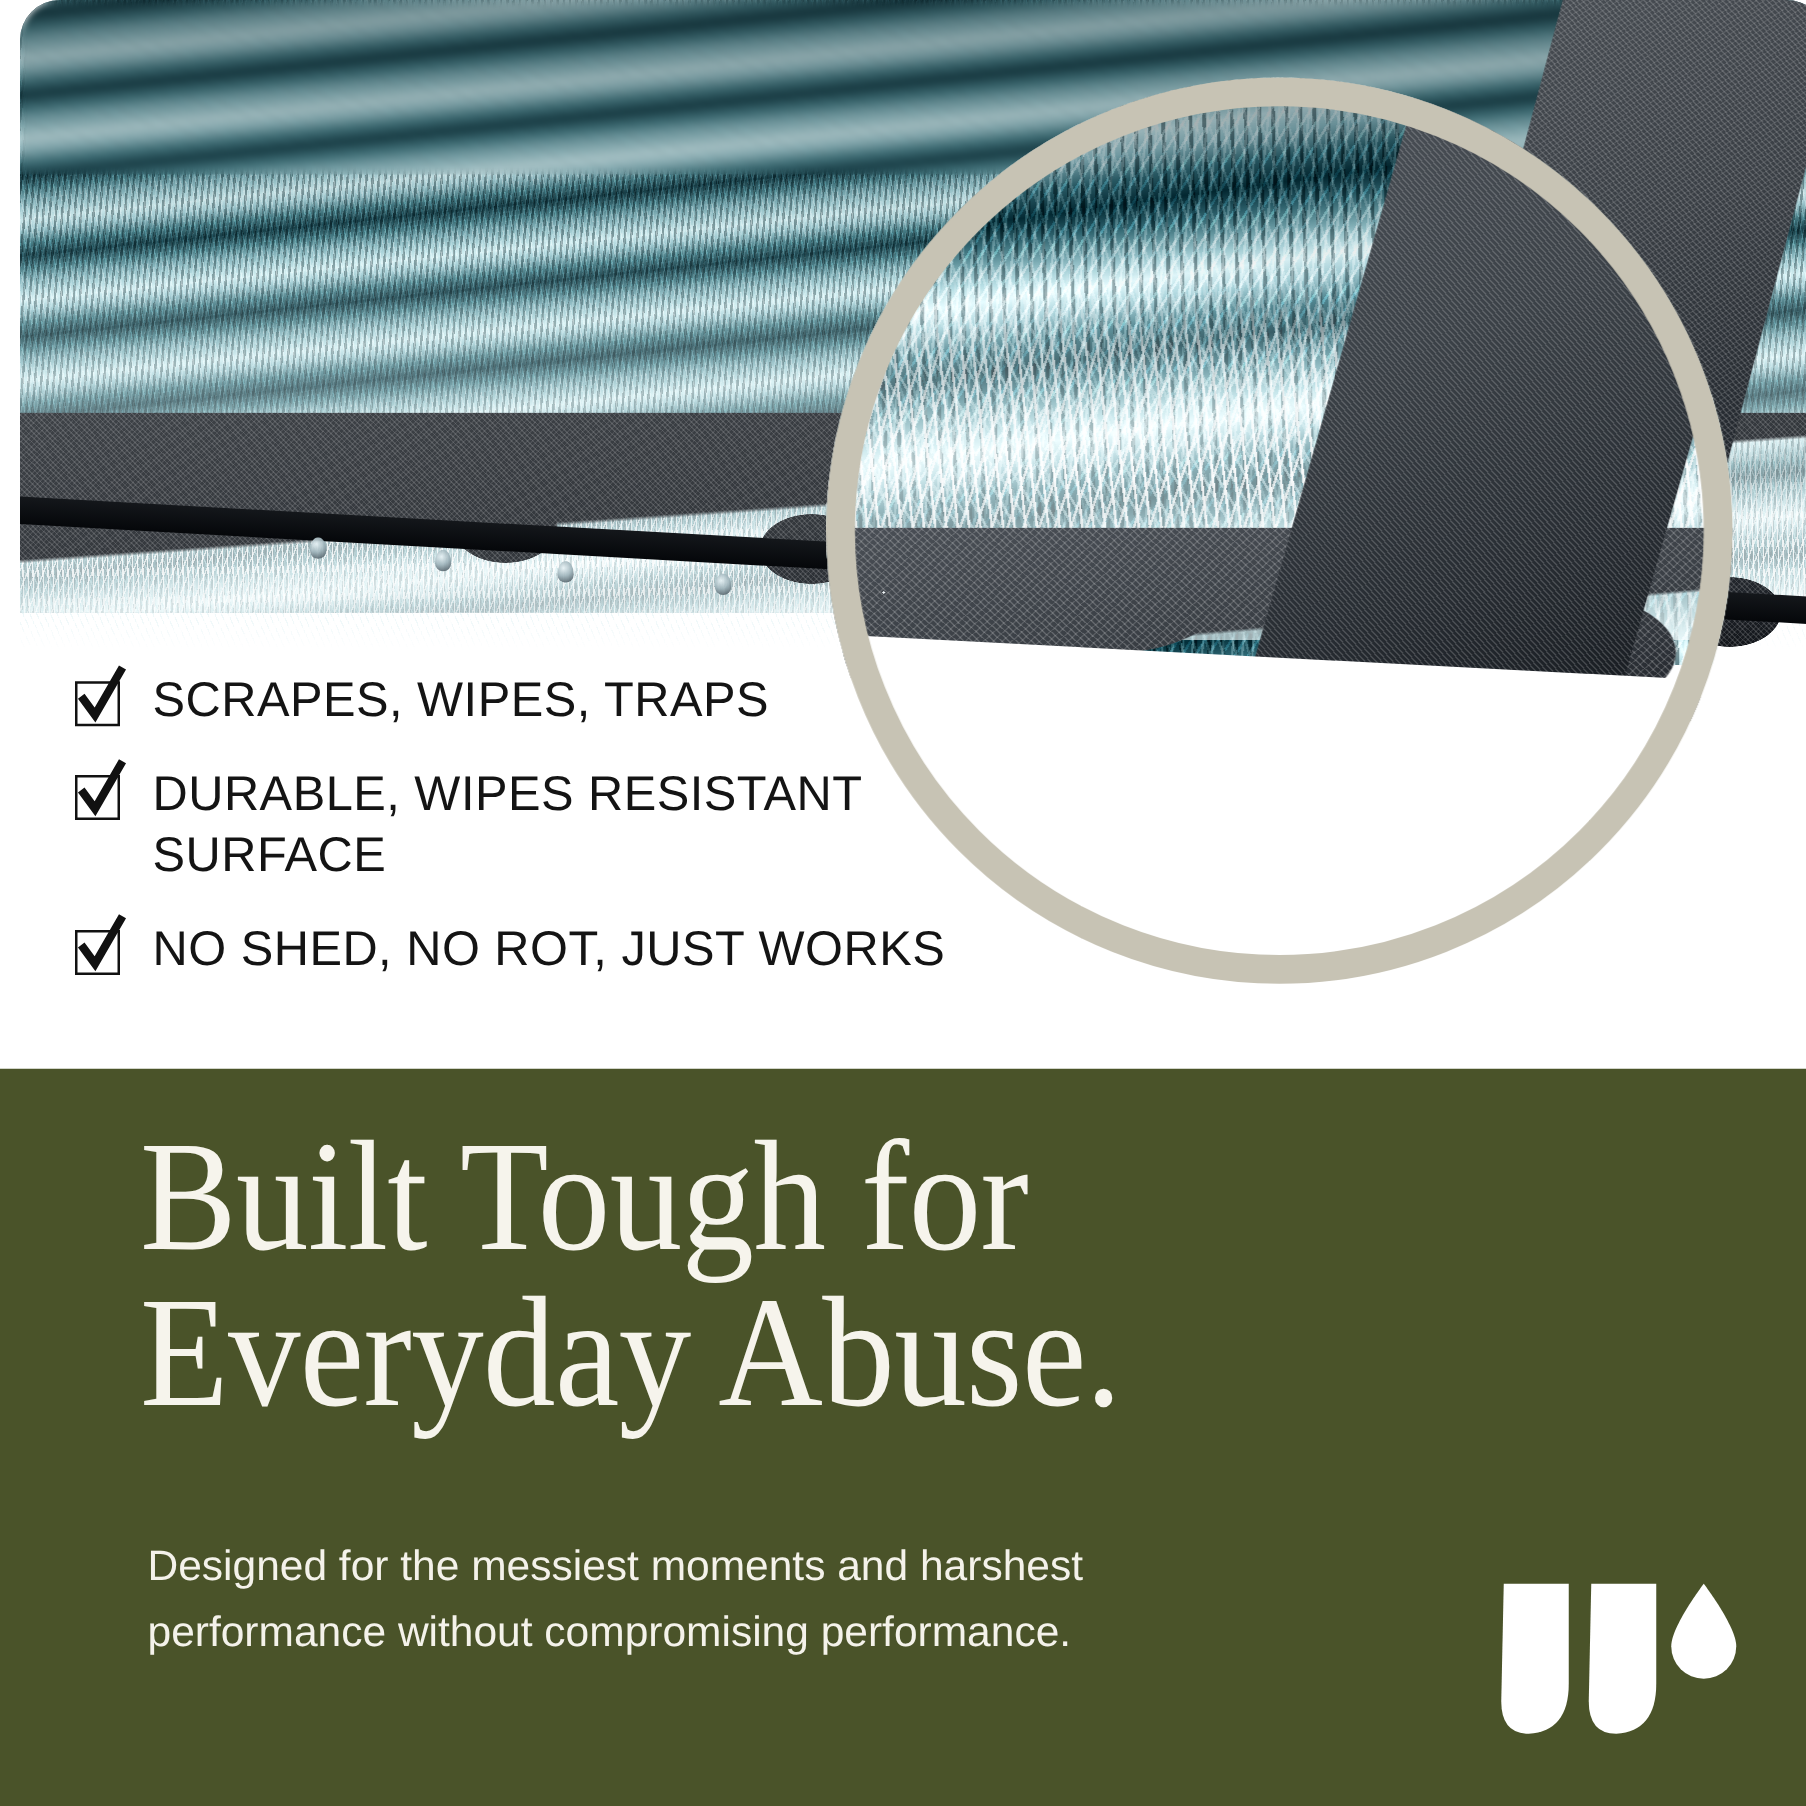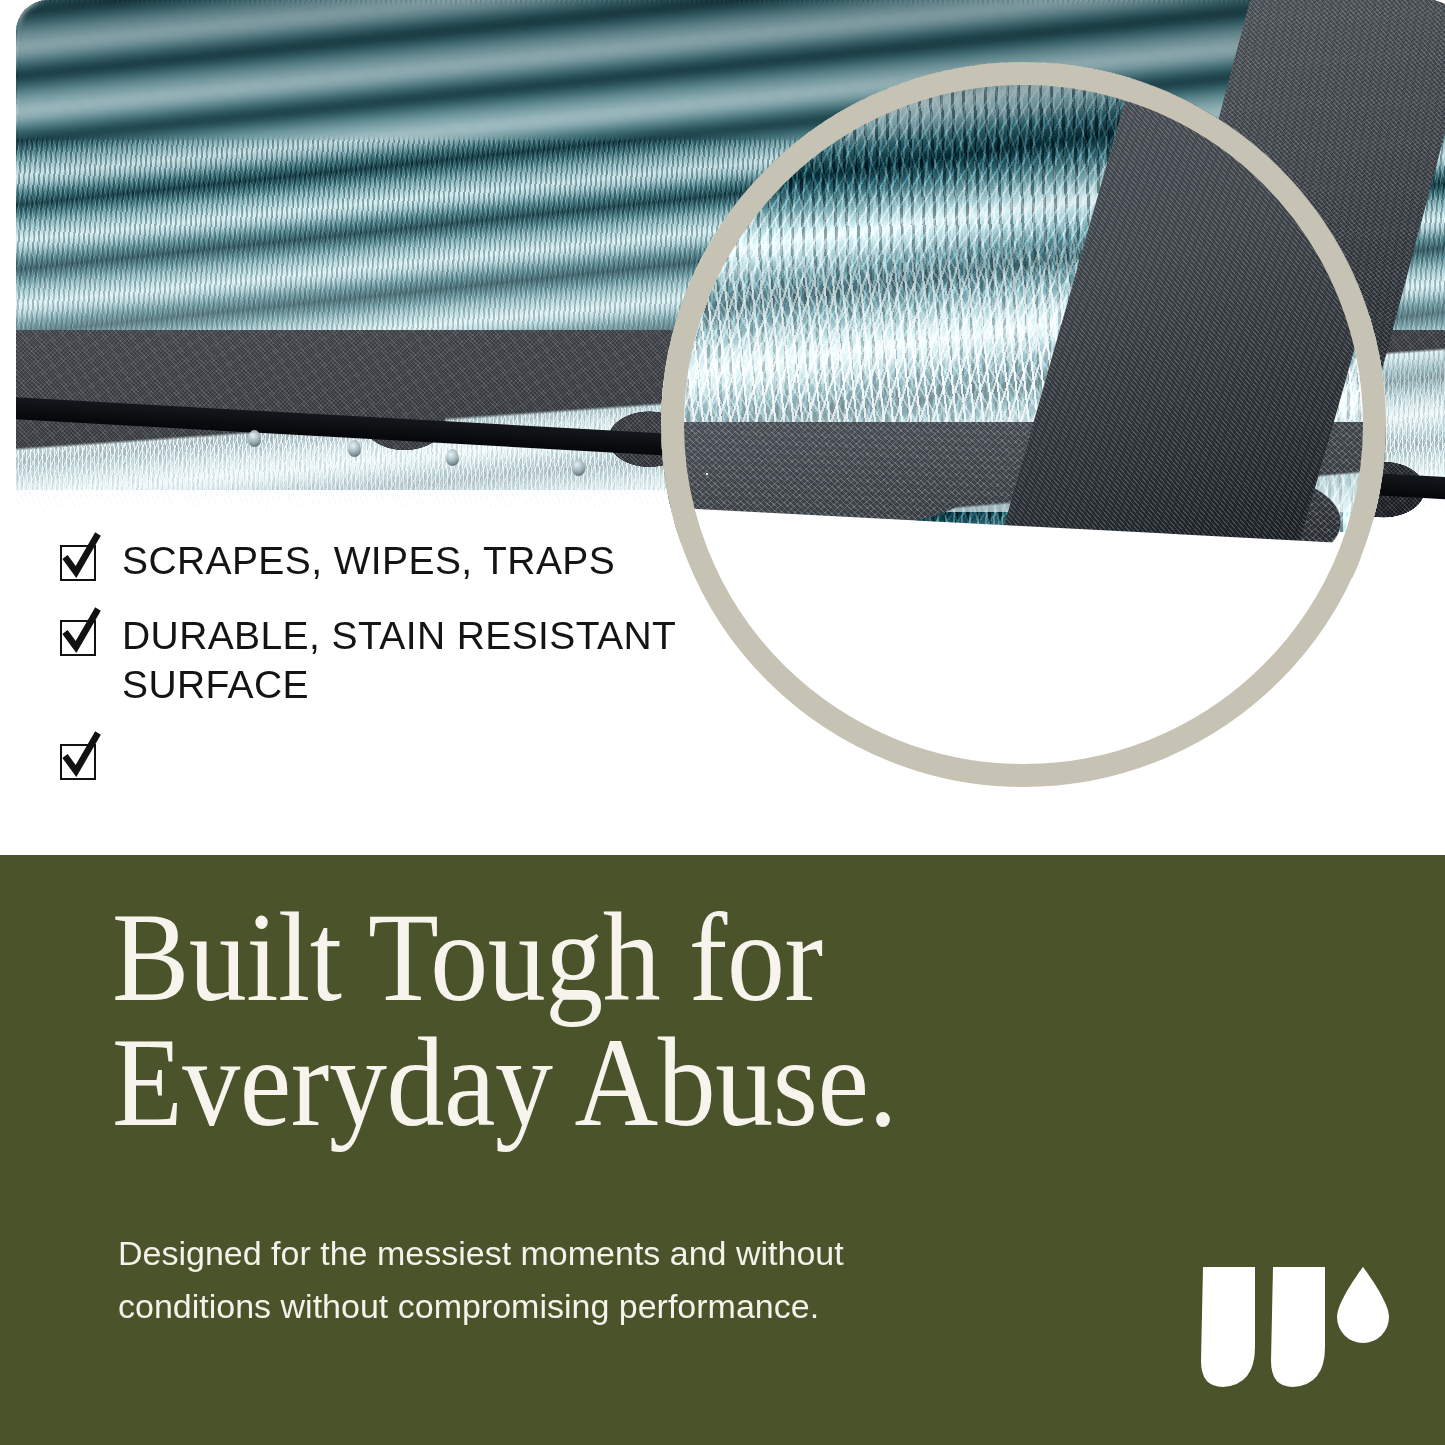--- a/index.html
+++ b/index.html
@@ -442,43 +442,44 @@
         <span class="bullet-text">SCRAPES, WIPES, TRAPS</span>
       </div>
 
       <div class="bullet">
         <span class="chk">
           <span class="box"></span>
           <svg width="46" height="52" viewBox="0 0 46 52" fill="none">
             <path d="M7 25 L18 40 L40 2" stroke="#111111" stroke-width="6.5" stroke-linecap="butt" stroke-linejoin="miter"></path>
           </svg>
         </span>
-        <span class="bullet-text">DURABLE, STAIN RESISTANT SURFACE</span>
+        <span class="bullet-text">DURABLE, WIPES RESISTANT SURFACE</span>
       </div>
 
       <div class="bullet">
         <span class="chk">
           <span class="box"></span>
           <svg width="46" height="52" viewBox="0 0 46 52" fill="none">
             <path d="M7 25 L18 40 L40 2" stroke="#111111" stroke-width="6.5" stroke-linecap="butt" stroke-linejoin="miter"></path>
           </svg>
         </span>
+        <span class="bullet-text">NO SHED, NO ROT, JUST WORKS</span>
       </div>
 
     </div>
   </div>
 
   <div class="green-panel">
 
     <div class="headline">
       <div>Built Tough for</div>
       <div>Everyday Abuse.</div>
     </div>
 
-    <div class="subcopy">Designed for the messiest moments and without conditions without compromising performance.</div>
+    <div class="subcopy">Designed for the messiest moments and harshest performance without compromising performance.</div>
 
     <div class="brand">
       <svg width="196" height="132" viewBox="0 0 196 132">
 
         <path d="M6 6 L58 6 L58 86 Q58 124 26 126 Q4 126 4 100 Z" fill="#ffffff"></path>
 
         <path d="M76 6 L128 6 L128 86 Q128 124 96 126 Q74 126 74 100 Z" fill="#ffffff"></path>
 
         <path d="M166 6 C166 6 192 40 192 56 A26 26 0 1 1 140 56 C140 40 166 6 166 6 Z" fill="#ffffff"></path>
       </svg>

